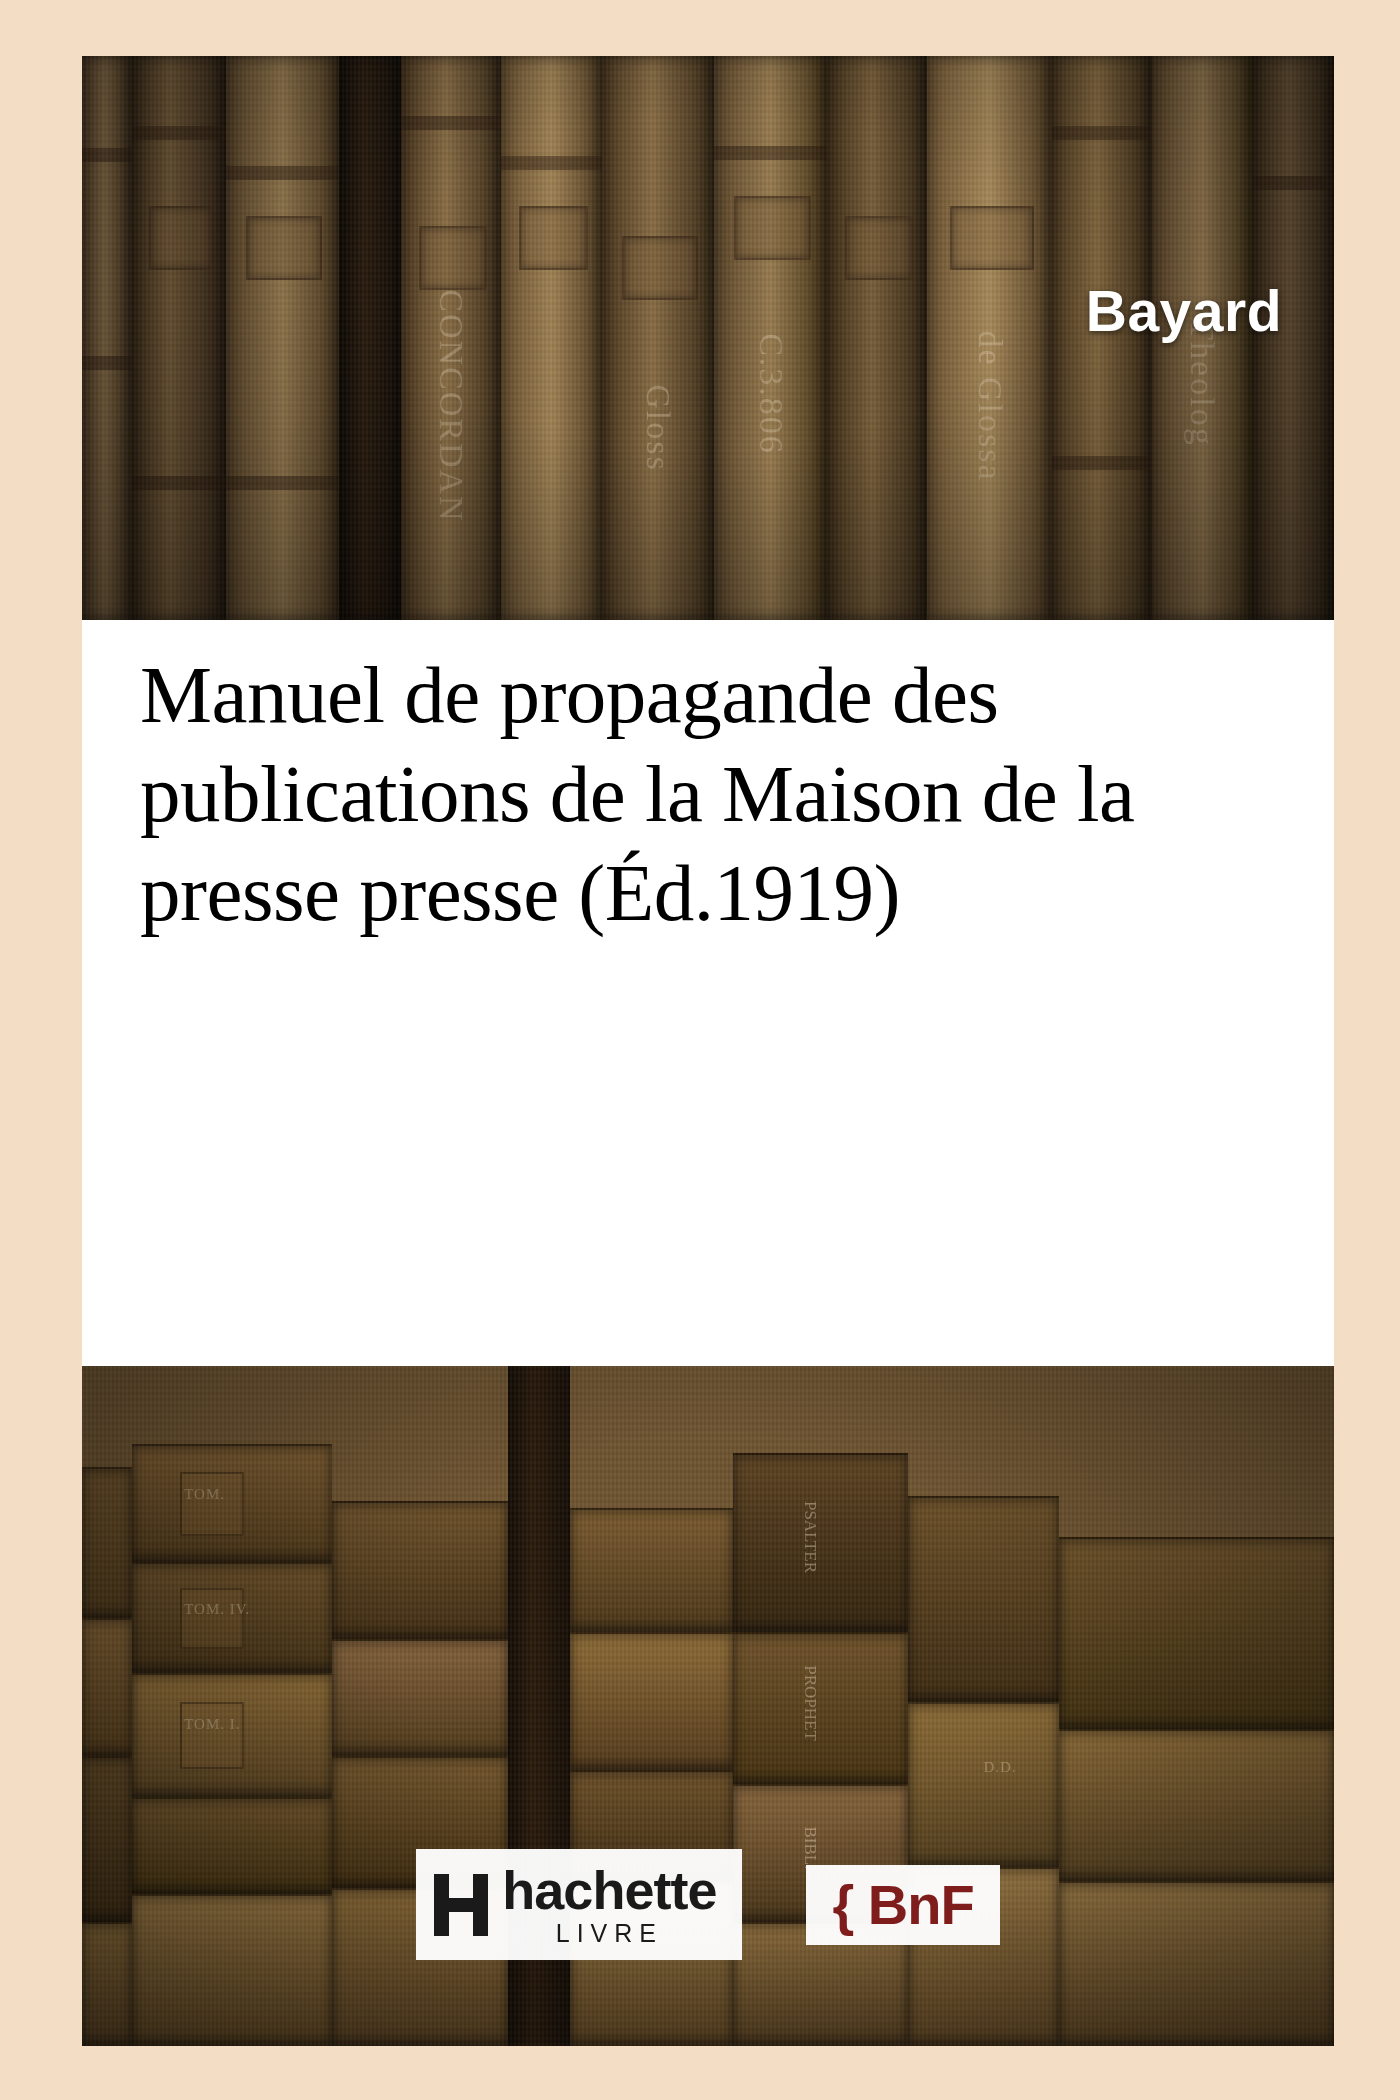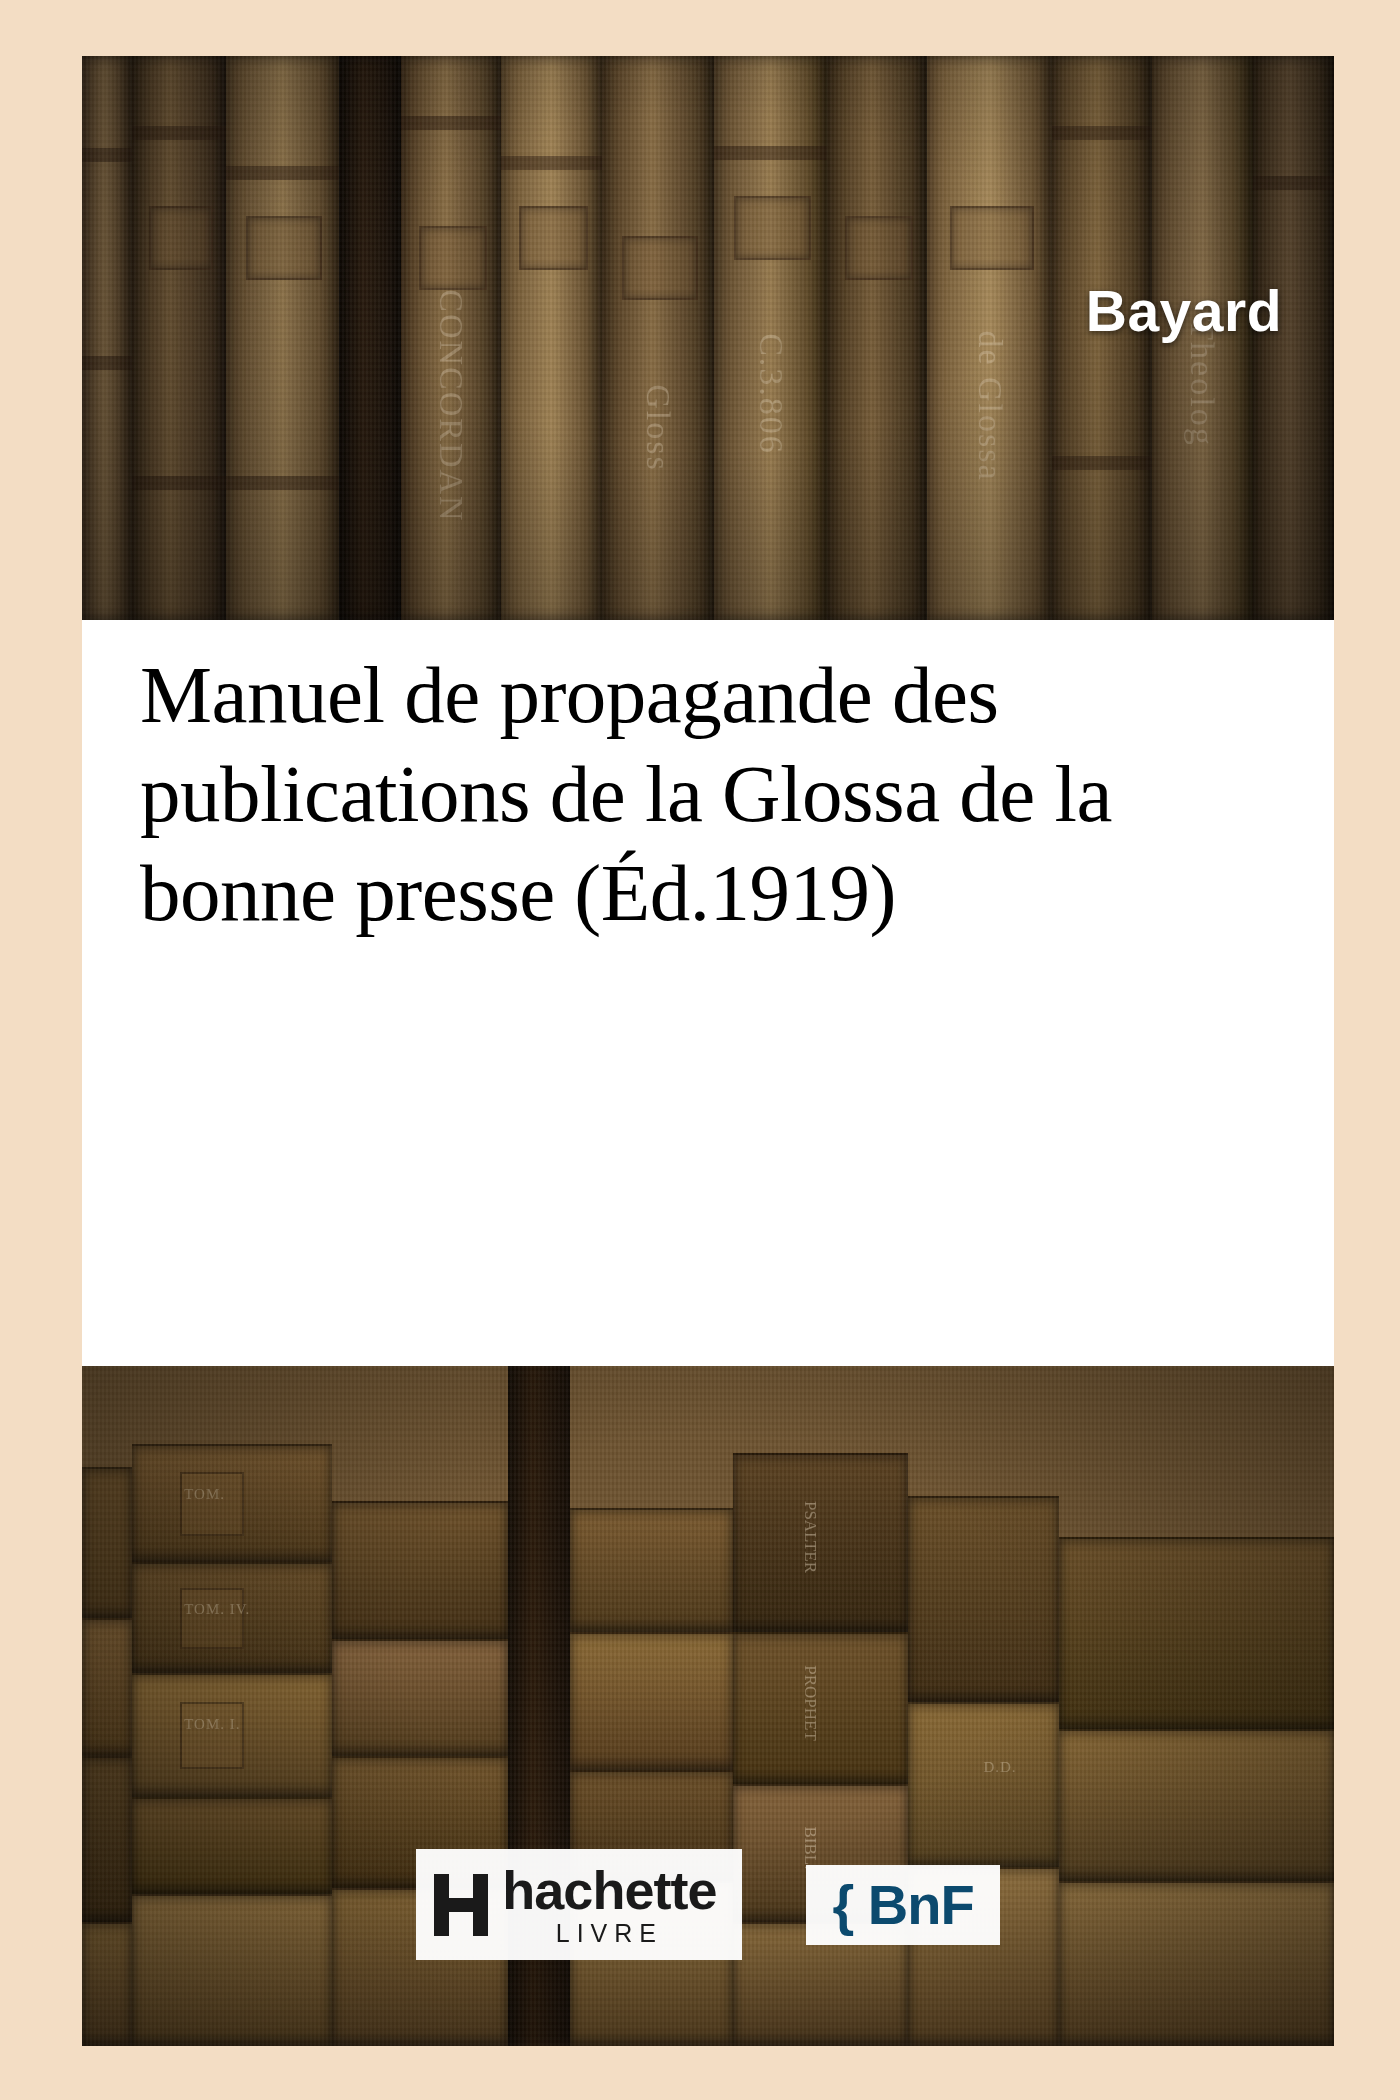--- a/index.html
+++ b/index.html
@@ -235,21 +235,21 @@
     color: #1a1a1a;
     letter-spacing: 7px;
     margin-top: 4px;
   }
   .bnf {
     background: rgba(255,255,255,0.96);
     padding: 12px 26px;
     font-family: "Liberation Sans", sans-serif;
     font-size: 56px;
     font-weight: bold;
-    color: #0c4a6e;
+    color: #7f1d1d;
     letter-spacing: -1px;
     line-height: 1;
   }
 </style>
 </head>
 <body>
 
 <div class="cover">
   <div class="page">
 
@@ -305,21 +305,21 @@
         <div class="spine" style="width:6.5%;background:linear-gradient(90deg,#3a2811,#6e5331 45%,#2d1f0c);">
           <div class="band" style="top:120px;"></div>
         </div>
       </div>
       <div class="grain"></div>
       <div class="vignette"></div>
       <div class="author">Bayard</div>
     </div>
 
     <div class="title-area">
-      <div class="title">Manuel de propagande des publications de la Glossa de la bonne presse (Éd.1919)</div>
+      <div class="title">Manuel de propagande des publications de la Maison de la presse presse (Éd.1919)</div>
     </div>
 
     <div class="photo-bottom">
       <div class="stacks">
         <div class="stack-col" style="width:4%;">
           <div class="hbook" style="height:22%;background:linear-gradient(180deg,#6b4f28,#4a3517);"></div>
           <div class="hbook" style="height:20%;background:linear-gradient(180deg,#7c5c31,#523a18);"></div>
           <div class="hbook" style="height:24%;background:linear-gradient(180deg,#5e4522,#3d2b11);"></div>
           <div class="hbook" style="height:18%;background:linear-gradient(180deg,#8a6936,#5a4120);"></div>
         </div>

